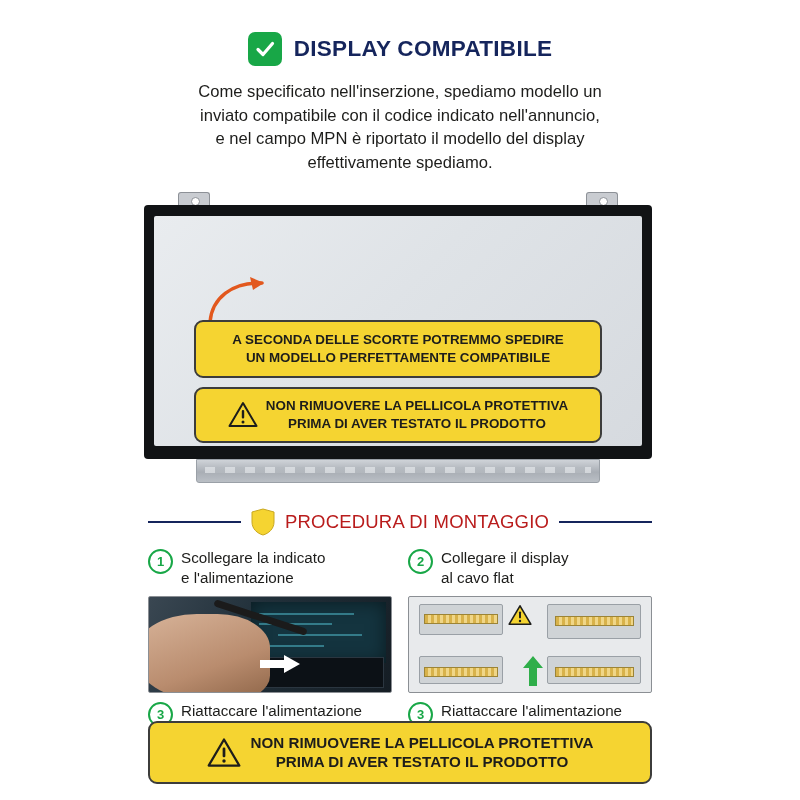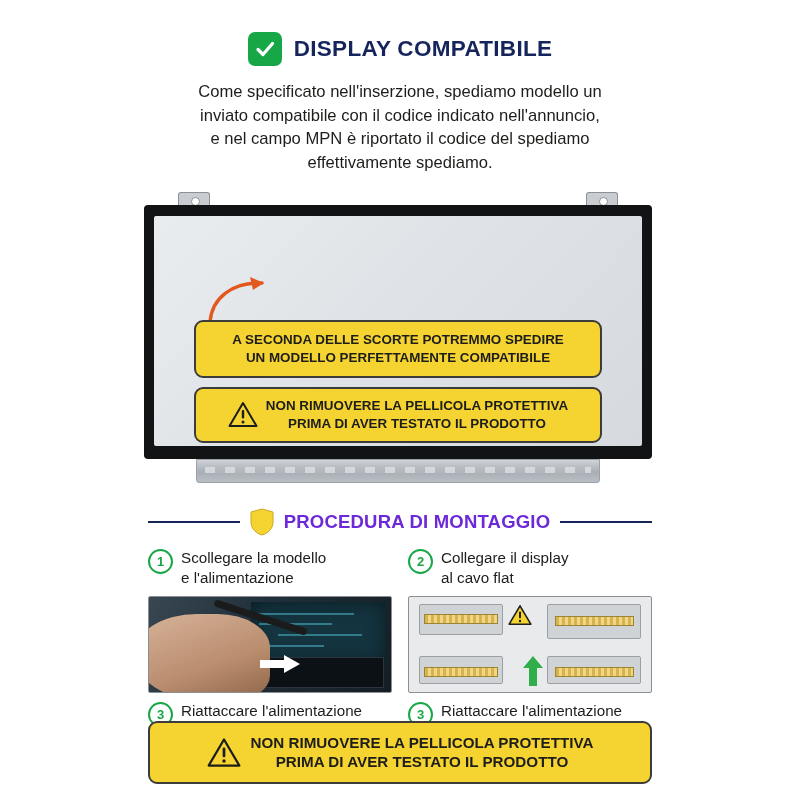--- a/index.html
+++ b/index.html
@@ -178,22 +178,22 @@
     margin: 16px 8px 0 8px;
   }
   .proc-header .rule {
     flex: 1;
     height: 2px;
     background: #15255c;
   }
   .shield-icon { flex: none; }
   .proc-title {
     font-size: 18.5px;
-    font-weight: bold;
-    color: #6d28d9;
+    font-weight: normal;
+    color: #b91c1c;
     white-space: nowrap;
     letter-spacing: .2px;
   }
 
   .steps-grid {
     margin: 12px 8px 0 8px;
     display: grid;
     grid-template-columns: 1fr 1fr;
     column-gap: 16px;
     row-gap: 8px;
@@ -344,21 +344,21 @@
         <svg width="22" height="22" viewBox="0 0 22 22" aria-hidden="true">
           <path d="M4 11.5 L9 16.5 L18.5 5.5" fill="none" stroke="#ffffff" stroke-width="3.2" stroke-linecap="round" stroke-linejoin="round"></path>
         </svg>
       </div>
       <div class="header-title">DISPLAY COMPATIBILE</div>
     </div>
 
     <div class="intro">
       <div>Come specificato nell'inserzione, spediamo modello un</div>
       <div>inviato compatibile con il codice indicato nell'annuncio,</div>
-      <div>e nel campo MPN è riportato il codice del spediamo</div>
+      <div>e nel campo MPN è riportato il modello del display</div>
       <div>effettivamente spediamo.</div>
     </div>
 
     <div class="display-wrap">
       <div class="bracket left"></div>
       <div class="bracket right"></div>
 
       <div class="screen-frame">
         <div class="screen-inner">
 
@@ -396,21 +396,21 @@
       </svg>
       <div class="proc-title">PROCEDURA DI MONTAGGIO</div>
       <div class="rule"></div>
     </div>
 
     <div class="steps-grid">
 
       <div class="step-label">
         <div class="step-num">1</div>
         <div class="step-text">
-          <div>Scollegare la modello</div>
+          <div>Scollegare la indicato</div>
           <div>e l'alimentazione</div>
         </div>
       </div>
 
       <div class="step-label">
         <div class="step-num">2</div>
         <div class="step-text">
           <div>Collegare il display</div>
           <div>al cavo flat</div>
         </div>

